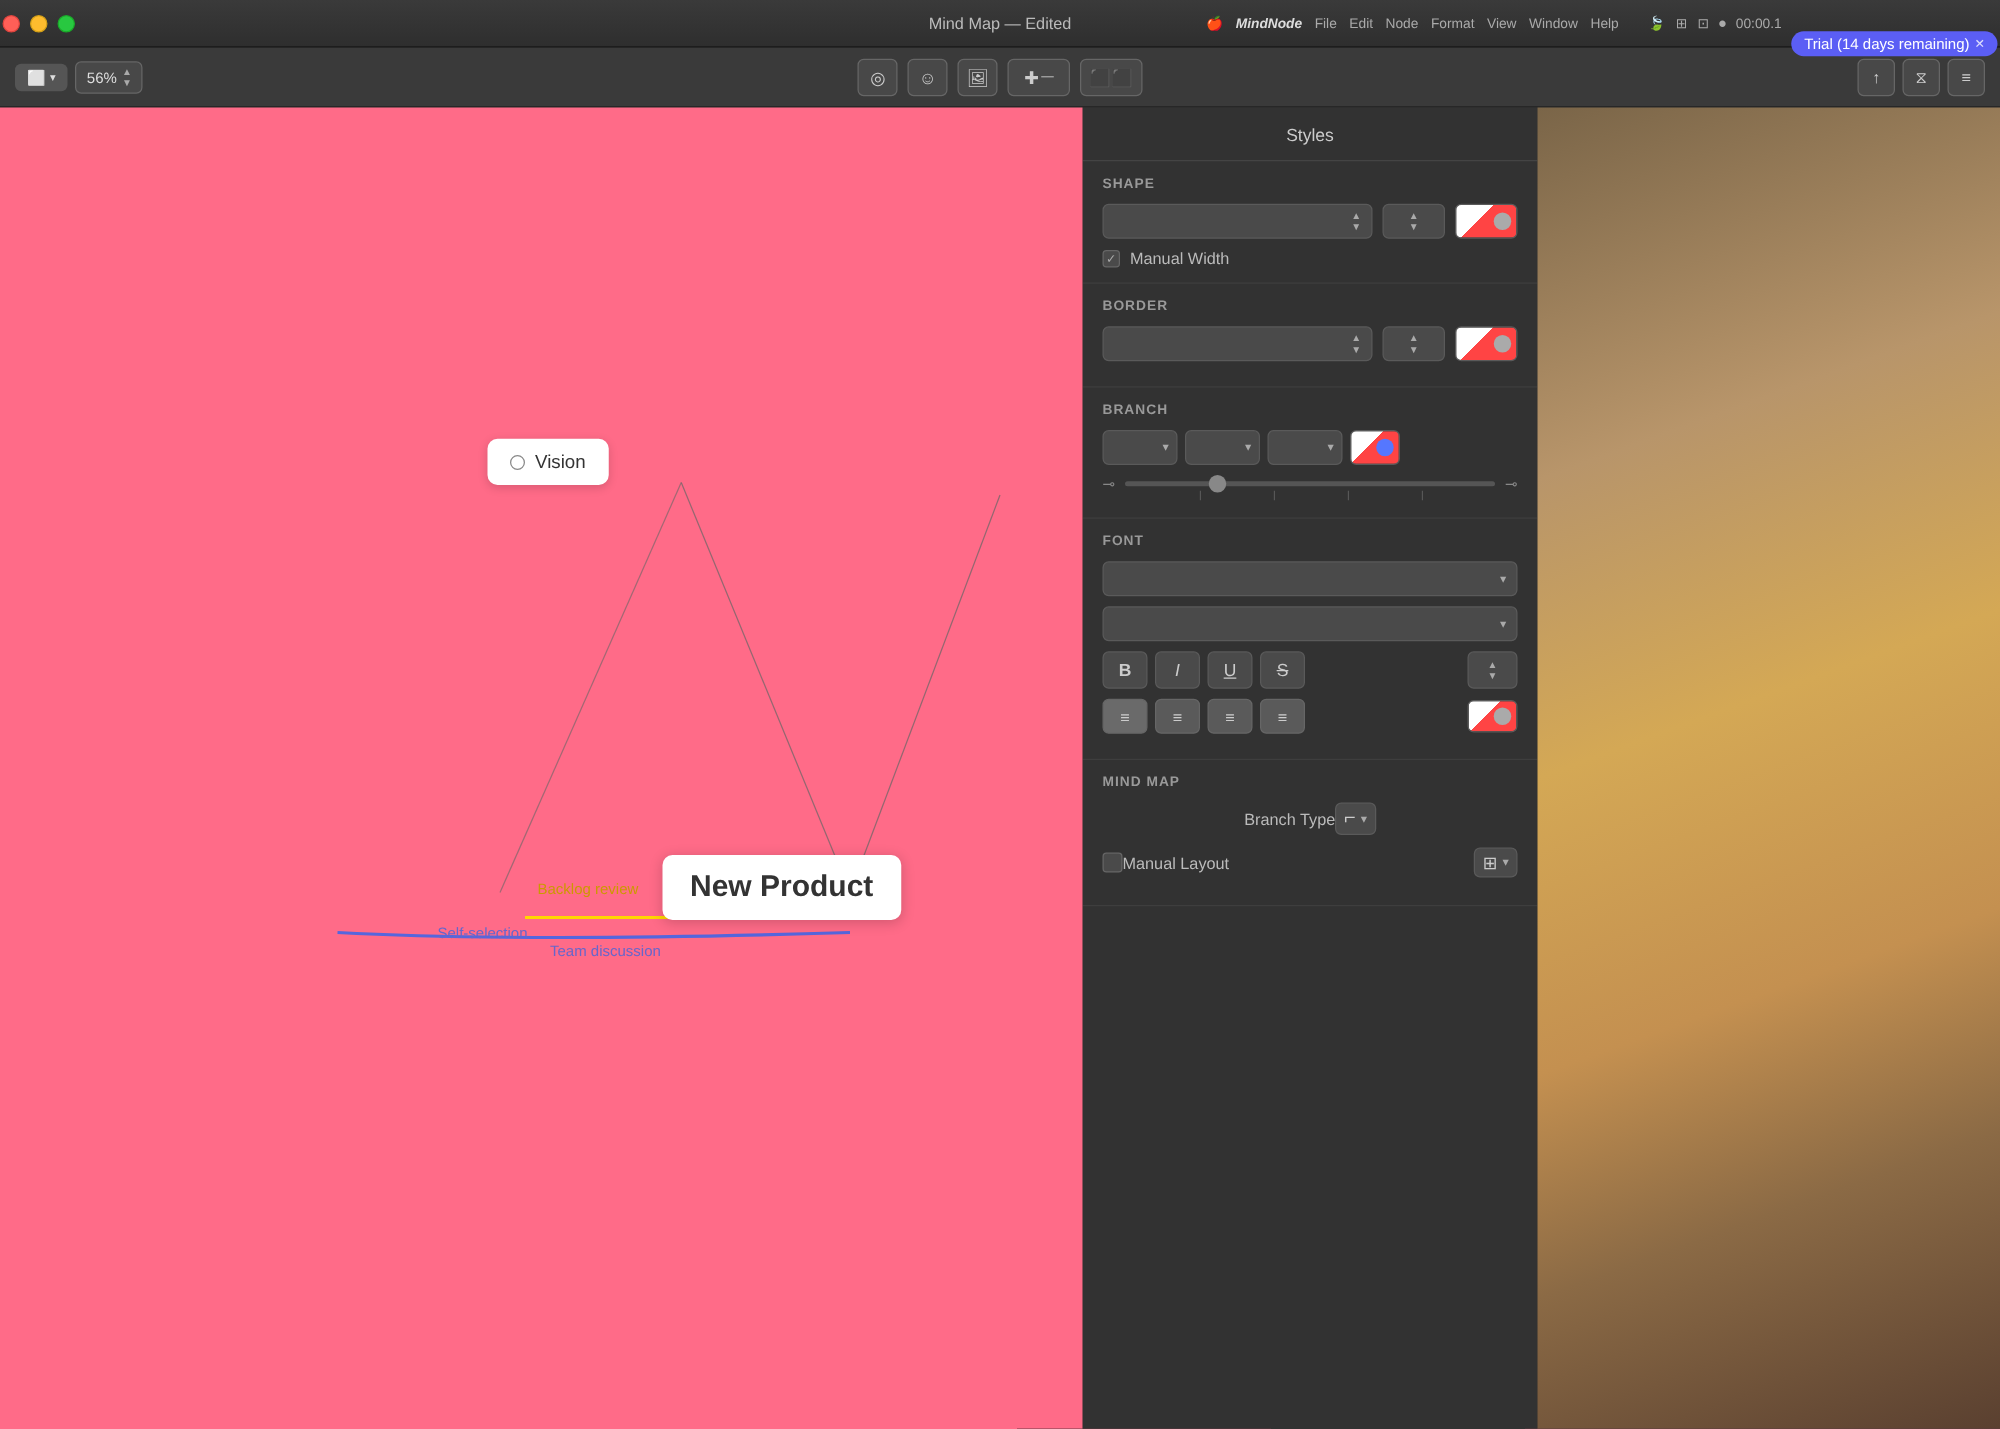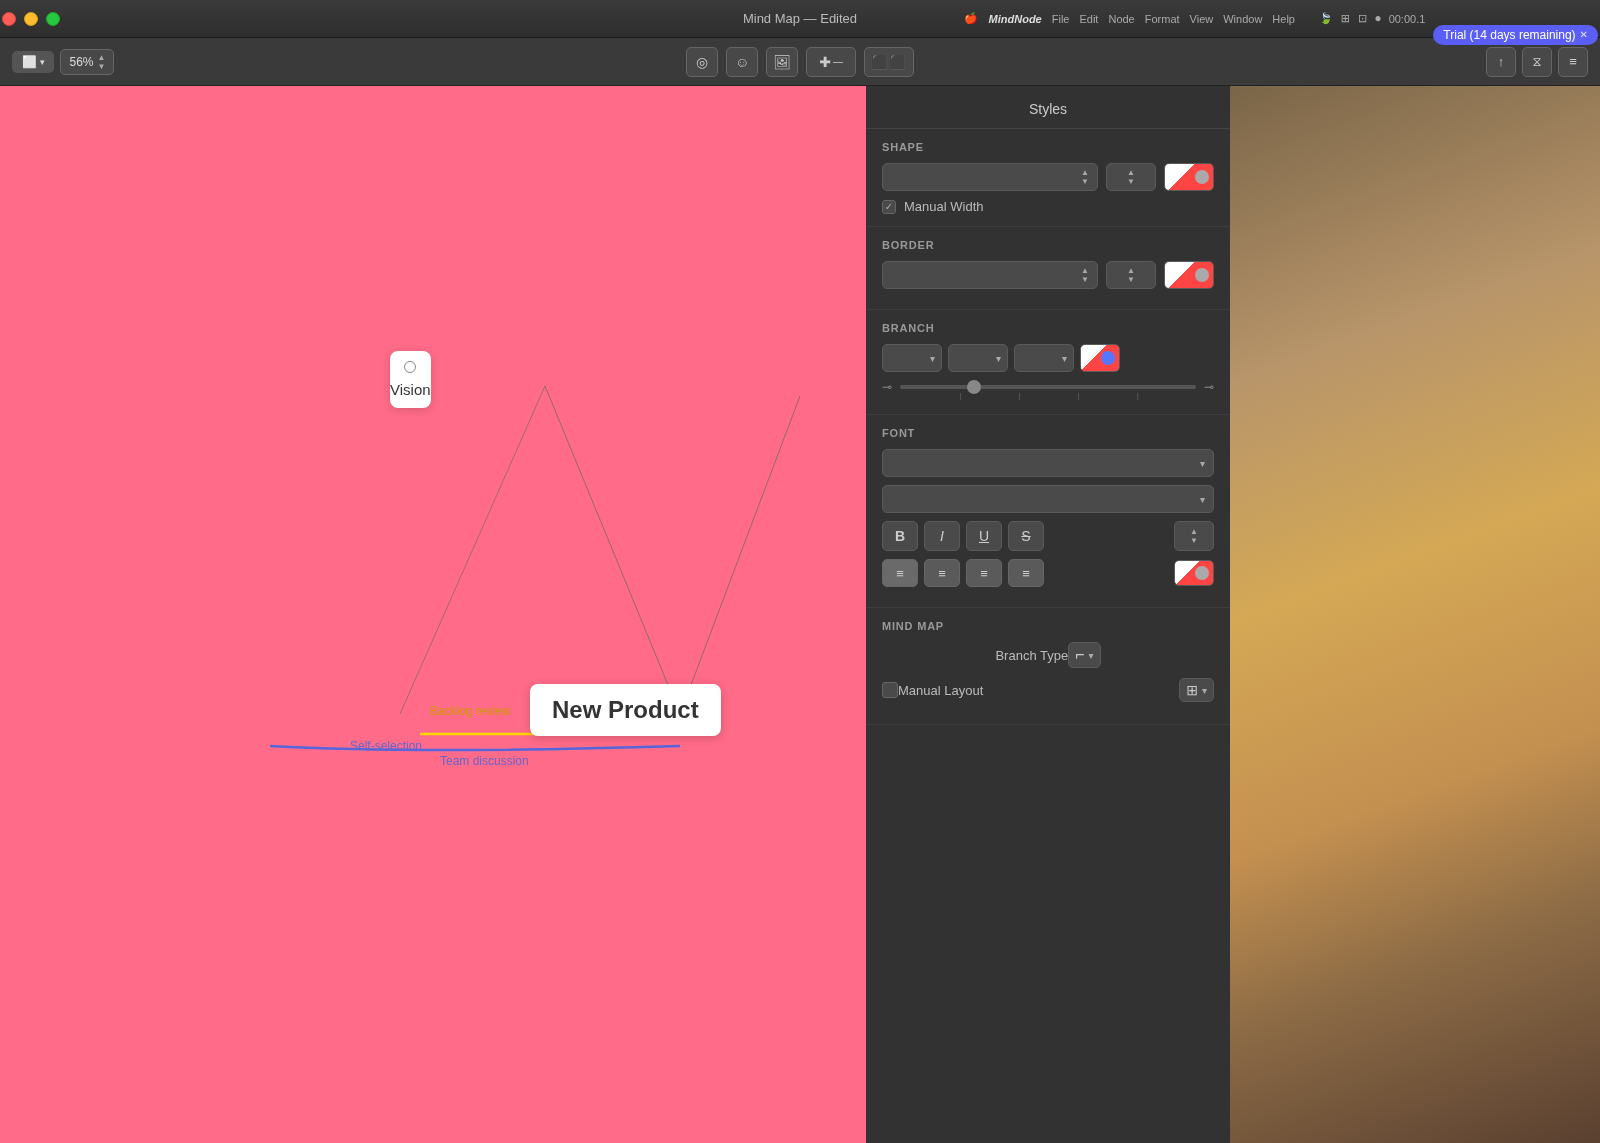--- a/index.html
+++ b/index.html
@@ -97,29 +97,28 @@
       overflow: hidden;
     }
 
     
     .node-vision {
       position: absolute;
       top: 265px;
       left: 390px;
       background: white;
       border-radius: 8px;
-      padding: 10px 0;
+      padding: 10px 18px;
       display: flex;
       align-items: center;
       gap: 8px;
       font-size: 15px;
       color: #333;
       box-shadow: 0 2px 8px rgba(0,0,0,0.15);
       white-space: nowrap;
-      flex-direction: column;
     }
     .node-vision-circle { width: 12px; height: 12px; border-radius: 50%; border: 1.5px solid #888; flex-shrink: 0; }
 
     .node-new-product {
       position: absolute;
       top: 598px;
       left: 530px;
       background: white;
       border-radius: 8px;
       padding: 12px 22px;

